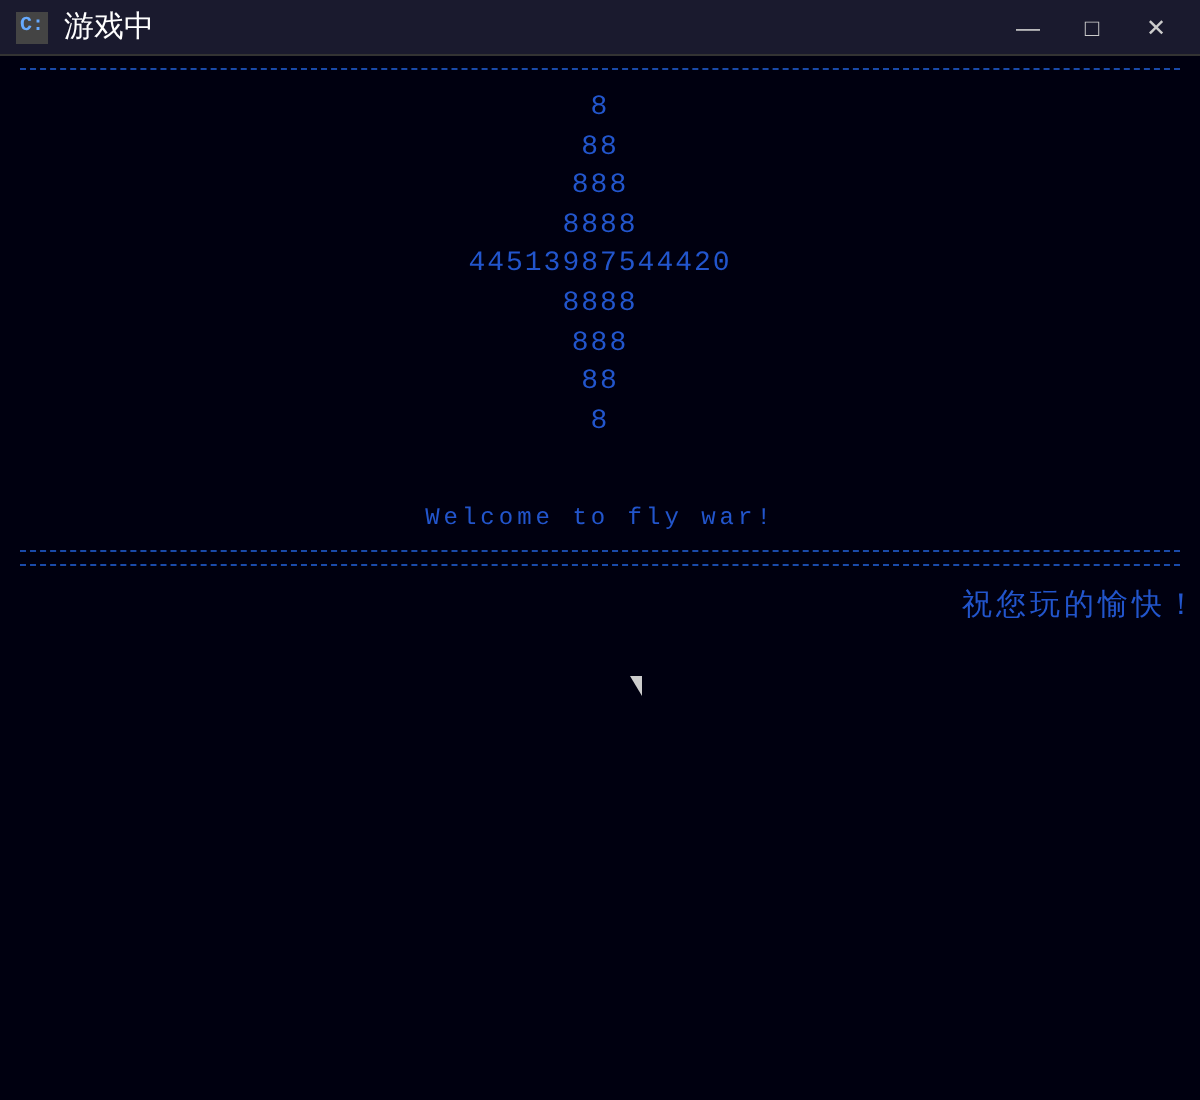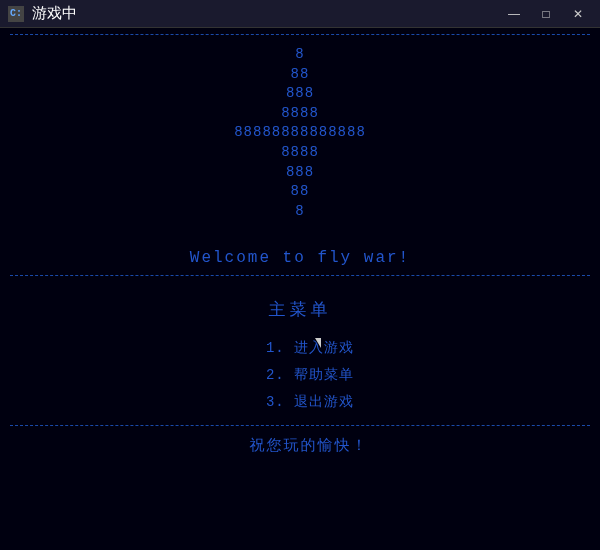--- a/index.html
+++ b/index.html
@@ -98,21 +98,21 @@
       display: block;
     }
 
     .welcome-section {
       padding: 14px 0 8px 0;
       text-align: center;
     }
 
     .welcome-text {
       color: #2255cc;
-      font-size: 16px;
+      font-size: 12px;
       font-family: 'Courier New', Courier, monospace;
       letter-spacing: 2px;
     }
 
     .menu-section {
       padding: 16px 0 10px 0;
       text-align: center;
     }
 
     .menu-title {
@@ -132,21 +132,21 @@
     .menu-item {
       color: #2255cc;
       font-size: 14px;
       font-family: 'Microsoft YaHei', 'Courier New', monospace;
       line-height: 1.9;
       letter-spacing: 1px;
     }
 
     .footer-section {
       padding: 10px 0 8px 18px;
-      text-align: center;
+      text-align: right;
       flex-shrink: 0;
     }
 
     .footer-text {
       color: #2255cc;
       font-size: 15px;
       font-family: 'Microsoft YaHei', 'Courier New', monospace;
       letter-spacing: 2px;
     }
 
@@ -193,43 +193,35 @@
 
   <div class="content">
 
     <div class="top-border"></div>
 
     <div class="ascii-art">
       <span class="line" style="padding-left:0px;">8</span>
       <span class="line">88</span>
       <span class="line">888</span>
       <span class="line">8888</span>
-      <span class="line">88888888888888</span>
+      <span class="line">44513987544420</span>
       <span class="line">8888</span>
       <span class="line">888</span>
       <span class="line">88</span>
       <span class="line">8</span>
     </div>
 
     <div class="welcome-section">
       <span class="welcome-text">Welcome to fly war!</span>
     </div>
 
     <div class="mouse-cursor"></div>
 
     <div class="bottom-border"></div>
 
-    <div class="menu-section">
-      <div class="menu-title">主菜单</div>
-      <div class="menu-items">
-        <div class="menu-item">1.  进入游戏</div>
-        <div class="menu-item">2.  帮助菜单</div>
-        <div class="menu-item">3.  退出游戏</div>
-      </div>
-    </div>
 
     <div style="margin: 0 10px; border-top: 1.5px dashed #1a4aaa;"></div>
 
     <div class="footer-section">
       <span class="footer-text">祝您玩的愉快！</span>
     </div>
 
   </div>
 </div>
 

